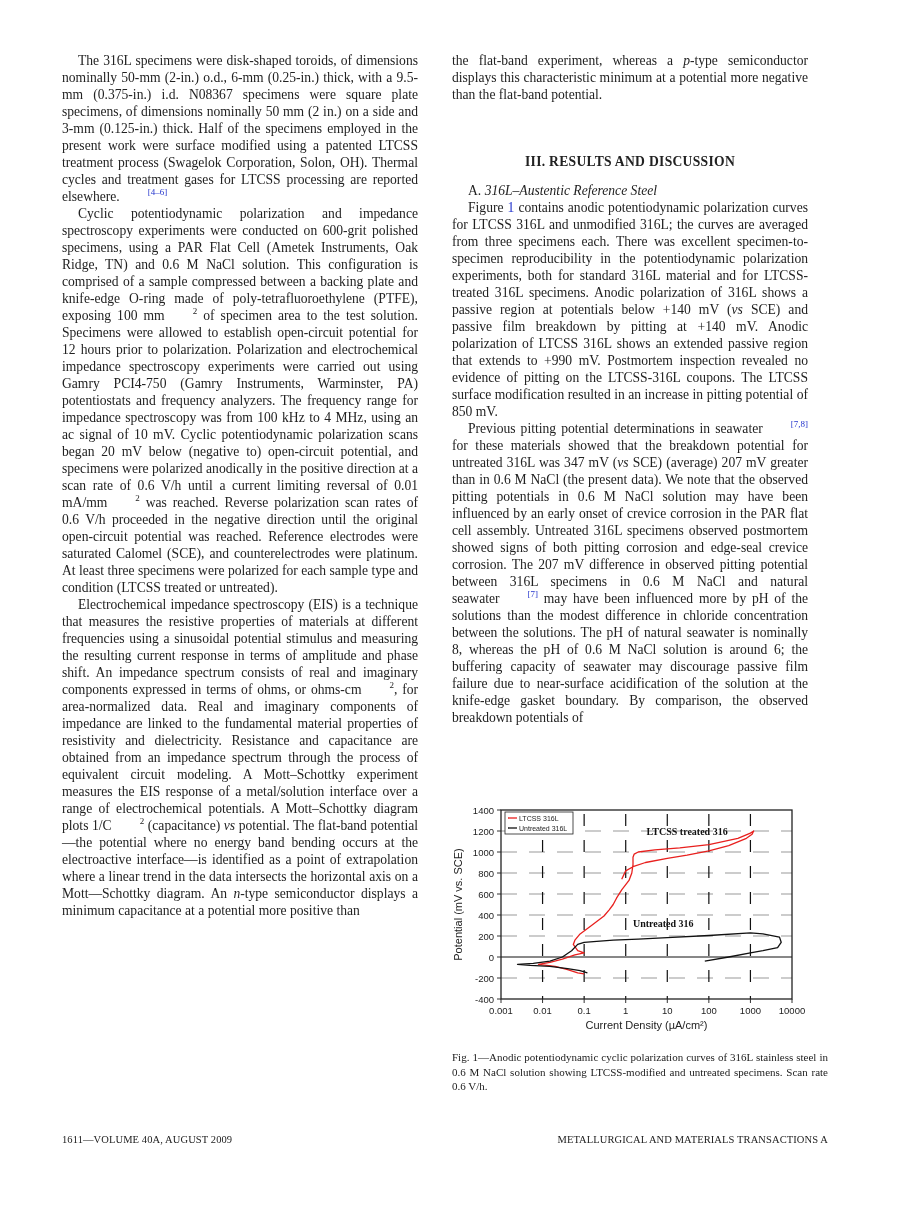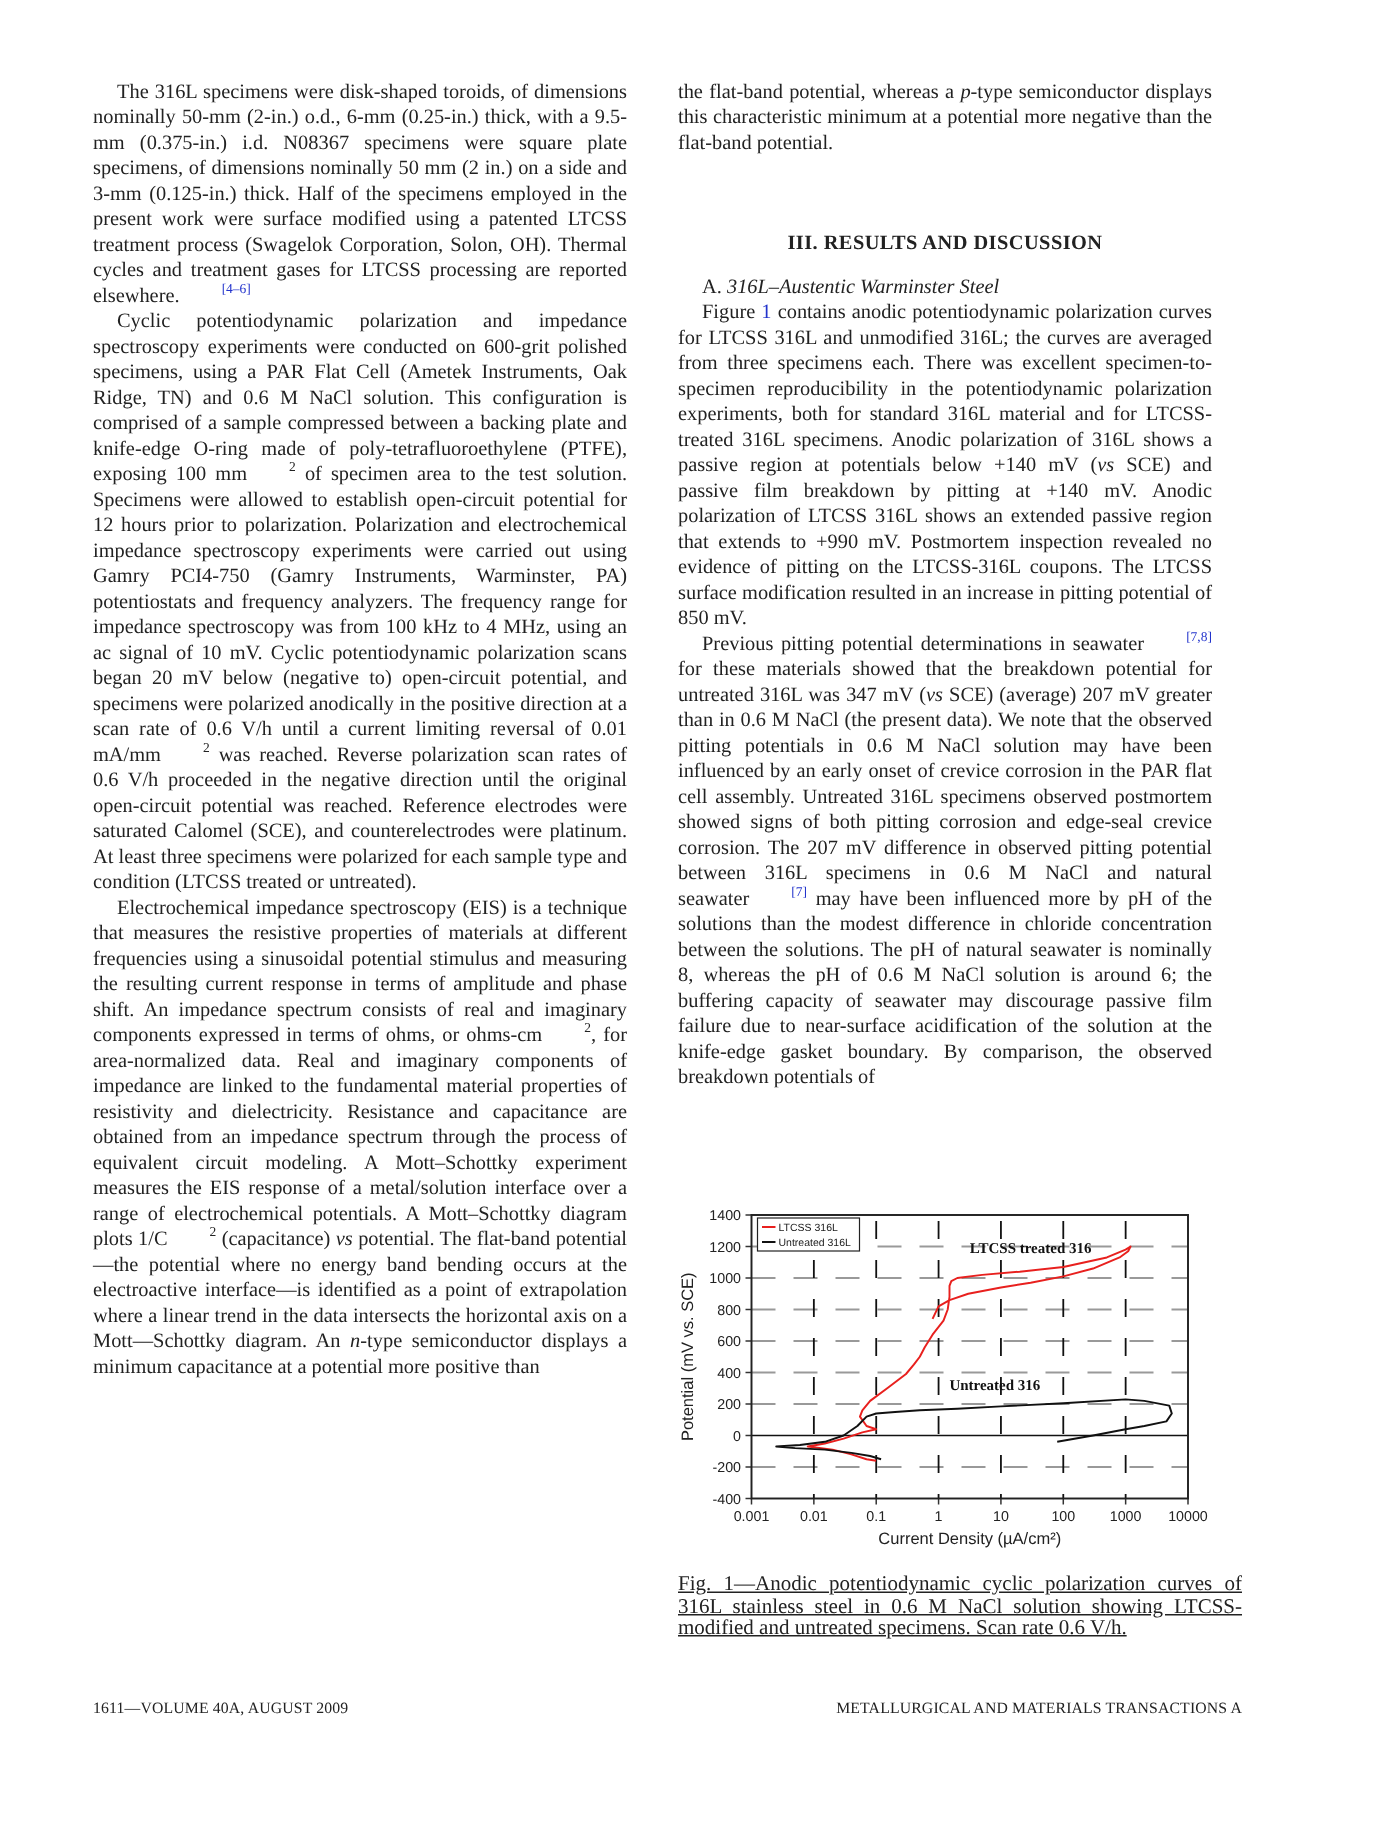--- a/index.html
+++ b/index.html
@@ -10,39 +10,39 @@
   .col.left { left:62px; }
   .col.right { left:452px; }
   .col p { margin:0; text-indent:16px; }
   .col p.noind { text-indent:0; }
   sup { font-size:9px; line-height:0; vertical-align:super;padding-left:28px; }
   .ref { color:#2233cc; }
   i { font-style:italic; }
   .section-head { font-weight:bold; text-align:center; font-size:13.6px; margin:50px 0 12px 0; letter-spacing:0.3px; }
   .subsection { font-size:13.6px; margin:0 0 4px 0; text-indent:0; }
   .figure { position:absolute; left:444px; top:800px; width:380px; height:240px; }
-  .caption { position:absolute; left:452px; top:1050px; width:376px; font-size:14px; line-height:14.5px; text-align:justify;text-decoration:underline; }
+  .caption { position:absolute; left:452px; top:1050px; width:376px; font-size:11px; line-height:14.5px; text-align:justify; }
   .footer { position:absolute; top:1134px; font-size:10.5px; letter-spacing:0.1px; }
   .footer.left { left:62px; }
   .footer.right { right:95px; }
   svg text { font-family:"Liberation Sans", "DejaVu Sans", sans-serif; }
 </style>
 </head>
 <body>
 
 <div class="col left">
   <p><span>The 316L specimens were disk-shaped toroids, of dimensions nominally 50-mm (2-in.) o.d., 6-mm (0.25-in.) thick, with a 9.5-mm (0.375-in.) i.d. N08367 specimens were square plate specimens, of dimensions nominally 50 mm (2 in.) on a side and 3-mm (0.125-in.) thick. Half of the specimens employed in the present work were surface modified using a patented LTCSS treatment process (Swagelok Corporation, Solon, OH). Thermal cycles and treatment gases for LTCSS processing are reported elsewhere.</span><sup class="ref">[4–6]</sup></p>
   <p><span>Cyclic potentiodynamic polarization and impedance spectroscopy experiments were conducted on 600-grit polished specimens, using a PAR Flat Cell (Ametek Instruments, Oak Ridge, TN) and 0.6 M NaCl solution. This configuration is comprised of a sample compressed between a backing plate and knife-edge O-ring made of poly-tetrafluoroethylene (PTFE), exposing 100 mm</span><sup>2</sup> <span>of specimen area to the test solution. Specimens were allowed to establish open-circuit potential for 12 hours prior to polarization. Polarization and electrochemical impedance spectroscopy experiments were carried out using Gamry PCI4-750 (Gamry Instruments, Warminster, PA) potentiostats and frequency analyzers. The frequency range for impedance spectroscopy was from 100 kHz to 4 MHz, using an ac signal of 10 mV. Cyclic potentiodynamic polarization scans began 20 mV below (negative to) open-circuit potential, and specimens were polarized anodically in the positive direction at a scan rate of 0.6 V/h until a current limiting reversal of 0.01 mA/mm</span><sup>2</sup> <span>was reached. Reverse polarization scan rates of 0.6 V/h proceeded in the negative direction until the original open-circuit potential was reached. Reference electrodes were saturated Calomel (SCE), and counterelectrodes were platinum. At least three specimens were polarized for each sample type and condition (LTCSS treated or untreated).</span></p>
   <p><span>Electrochemical impedance spectroscopy (EIS) is a technique that measures the resistive properties of materials at different frequencies using a sinusoidal potential stimulus and measuring the resulting current response in terms of amplitude and phase shift. An impedance spectrum consists of real and imaginary components expressed in terms of ohms, or ohms-cm</span><sup>2</sup><span>, for area-normalized data. Real and imaginary components of impedance are linked to the fundamental material properties of resistivity and dielectricity. Resistance and capacitance are obtained from an impedance spectrum through the process of equivalent circuit modeling. A Mott–Schottky experiment measures the EIS response of a metal/solution interface over a range of electrochemical potentials. A Mott–Schottky diagram plots 1/C</span><sup>2</sup><span> (capacitance) </span><i>vs</i><span> potential. The flat-band potential—the potential where no energy band bending occurs at the electroactive interface—is identified as a point of extrapolation where a linear trend in the data intersects the horizontal axis on a Mott—Schottky diagram. An </span><i>n</i><span>-type semiconductor displays a minimum capacitance at a potential more positive than</span></p>
 </div>
 
 <div class="col right">
-  <p class="noind"><span>the flat-band potential, whereas a </span><i>p</i><span>-type semiconductor displays this characteristic minimum at a potential more negative than the flat-band potential.</span></p>
+  <p class="noind"><span>the flat-band experiment, whereas a </span><i>p</i><span>-type semiconductor displays this characteristic minimum at a potential more negative than the flat-band potential.</span></p>
   <div class="section-head">III.   RESULTS AND DISCUSSION</div>
-  <p class="subsection"><span>A. </span><i>316L–Austentic Warminster Steel</i></p>
+  <p class="subsection"><span>A. </span><i>316L–Austentic Reference Steel</i></p>
   <p><span>Figure </span><span class="ref">1</span><span> contains anodic potentiodynamic polarization curves for LTCSS 316L and unmodified 316L; the curves are averaged from three specimens each. There was excellent specimen-to-specimen reproducibility in the potentiodynamic polarization experiments, both for standard 316L material and for LTCSS-treated 316L specimens. Anodic polarization of 316L shows a passive region at potentials below +140 mV (</span><i>vs</i><span> SCE) and passive film breakdown by pitting at +140 mV. Anodic polarization of LTCSS 316L shows an extended passive region that extends to +990 mV. Postmortem inspection revealed no evidence of pitting on the LTCSS-316L coupons. The LTCSS surface modification resulted in an increase in pitting potential of 850 mV.</span></p>
   <p><span>Previous pitting potential determinations in seawater</span><sup class="ref">[7,8]</sup><span> for these materials showed that the breakdown potential for untreated 316L was 347 mV (</span><i>vs</i><span> SCE) (average) 207 mV greater than in 0.6 M NaCl (the present data). We note that the observed pitting potentials in 0.6 M NaCl solution may have been influenced by an early onset of crevice corrosion in the PAR flat cell assembly. Untreated 316L specimens observed postmortem showed signs of both pitting corrosion and edge-seal crevice corrosion. The 207 mV difference in observed pitting potential between 316L specimens in 0.6 M NaCl and natural seawater</span><sup class="ref">[7]</sup><span> may have been influenced more by pH of the solutions than the modest difference in chloride concentration between the solutions. The pH of natural seawater is nominally 8, whereas the pH of 0.6 M NaCl solution is around 6; the buffering capacity of seawater may discourage passive film failure due to near-surface acidification of the solution at the knife-edge gasket boundary. By comparison, the observed breakdown potentials of</span></p>
 </div>
 
 <div class="figure">
   <svg id="chart" width="380" height="240">
     <g id="grid">
         <line x1="57" x2="348" y1="31" y2="31" stroke="#999" stroke-width="1.2" stroke-dasharray="16,12"></line>
         <line x1="57" x2="348" y1="52" y2="52" stroke="#999" stroke-width="1.2" stroke-dasharray="16,12"></line>
         <line x1="57" x2="348" y1="73" y2="73" stroke="#999" stroke-width="1.2" stroke-dasharray="16,12"></line>

